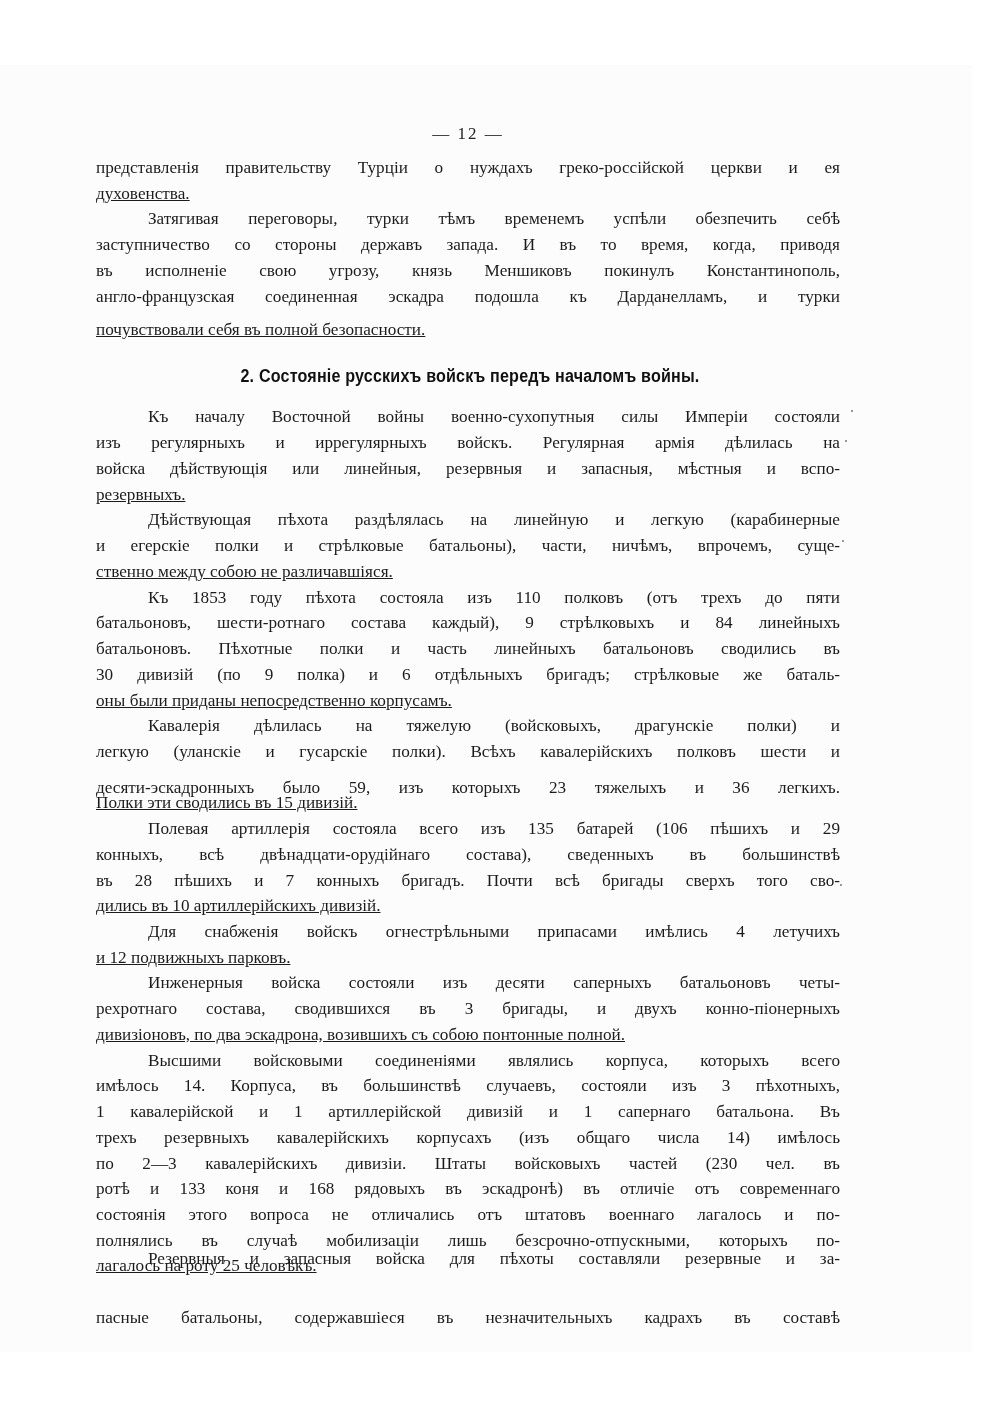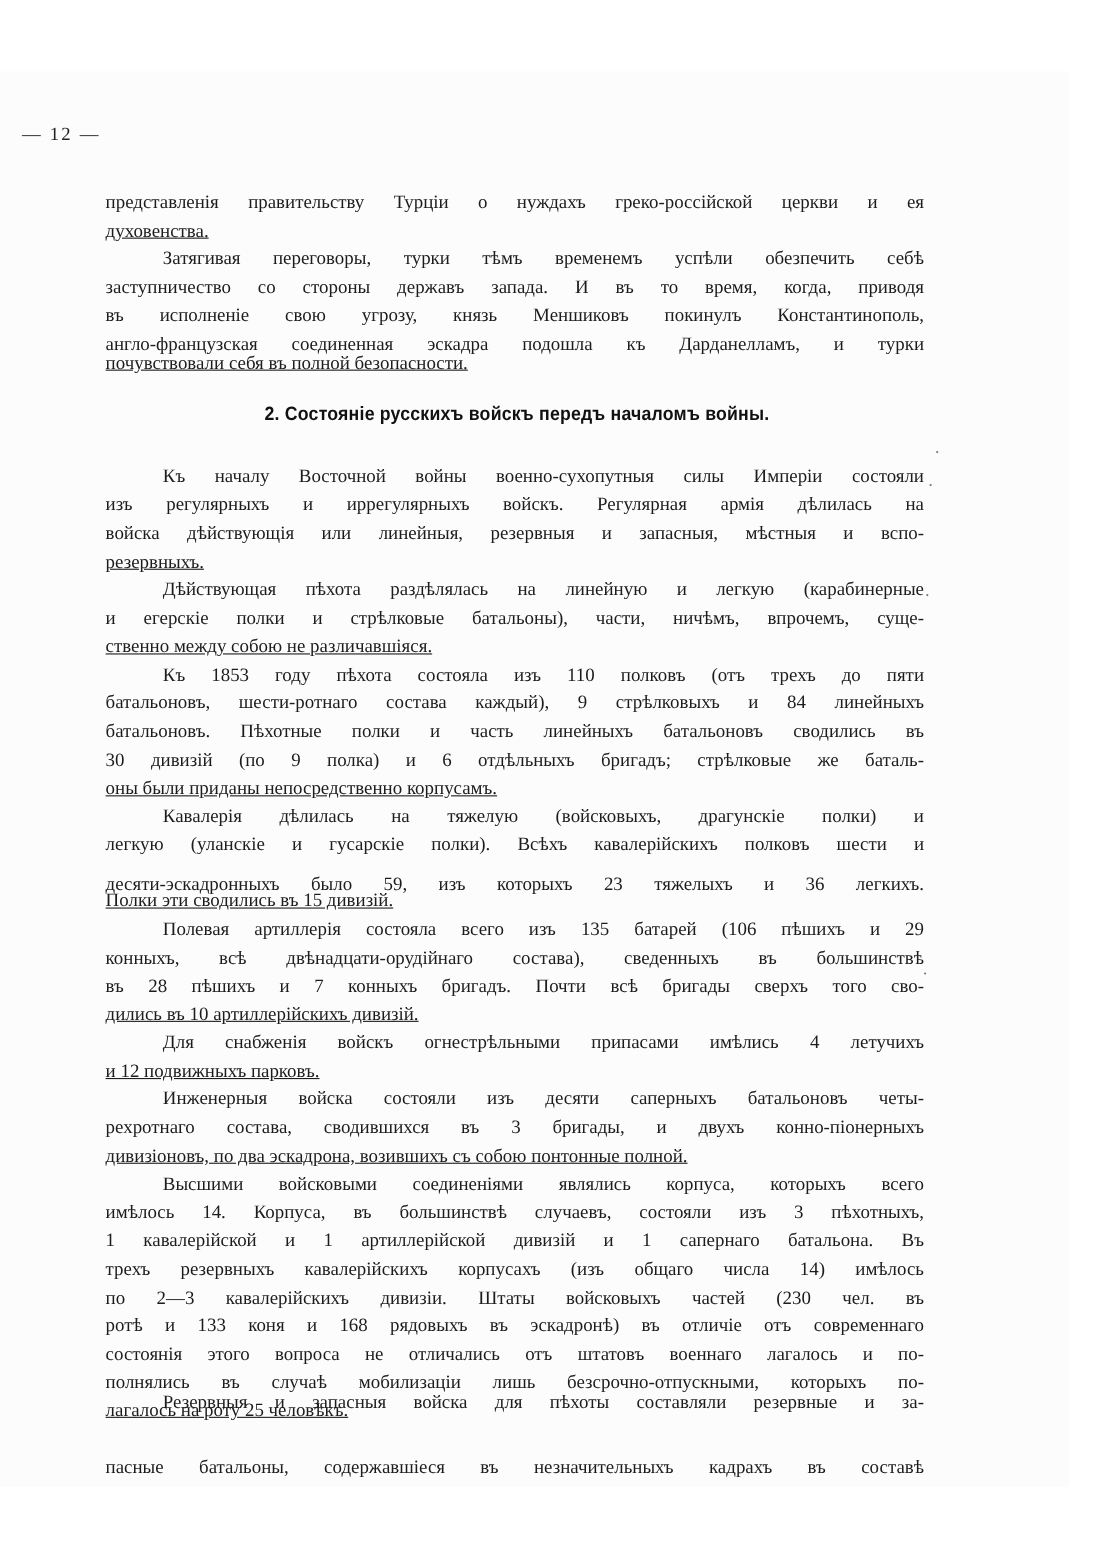--- a/index.html
+++ b/index.html
@@ -20,38 +20,36 @@
       left: 0;
       top: 65px;
       width: 972px;
       height: 1287px;
       background: #fcfcfc;
     }
     .page-number {
       position: absolute;
       left: 0;
       width: 936px;
-      top: 112px;
-      text-align: left;
+      top: 124px;
+      text-align: center;
       font-size: 17px;
       letter-spacing: 2px;
       color: #222;
-      padding-left: 20px;
     }
     .line {
       position: absolute;
       left: 96px;
       width: 744px;
       font-size: 17.2px;
       line-height: 22px;
       white-space: nowrap;
       text-align: justify;
       text-align-last: justify;
       color: #1c1c1c;
-      margin-top: 16px;
     }
     .line.indent {
       left: 148px;
       width: 692px;
     }
     .line.last {
       text-align-last: left;
       text-decoration: underline;
     }
     .heading {
@@ -83,21 +81,21 @@
 
 <div class="page-number">— 12 —</div>
 
 <div class="line" style="top:157px">представленія правительству Турціи о нуждахъ греко-россійской церкви и ея</div>
 <div class="line last" style="top:183px">духовенства.</div>
 
 <div class="line indent" style="top:208px">Затягивая переговоры, турки тѣмъ временемъ успѣли обезпечить себѣ</div>
 <div class="line" style="top:234px">заступничество со стороны державъ запада. И въ то время, когда, приводя</div>
 <div class="line" style="top:260px">въ исполненіе свою угрозу, князь Меншиковъ покинулъ Константинополь,</div>
 <div class="line" style="top:286px">англо-французская соединенная эскадра подошла къ Дарданелламъ, и турки</div>
-<div class="line last" style="top:303px">почувствовали себя въ полной безопасности.</div>
+<div class="line last" style="top:319px">почувствовали себя въ полной безопасности.</div>
 
 <div class="heading">2. Состояніе русскихъ войскъ передъ началомъ войны.</div>
 
 <div class="line indent" style="top:406px">Къ началу Восточной войны военно-сухопутныя силы Имперіи состояли</div>
 <div class="line" style="top:432px">изъ регулярныхъ и иррегулярныхъ войскъ. Регулярная армія дѣлилась на</div>
 <div class="line" style="top:458px">войска дѣйствующія или линейныя, резервныя и запасныя, мѣстныя и вспо-</div>
 <div class="line last" style="top:484px">резервныхъ.</div>
 
 <div class="line indent" style="top:509px">Дѣйствующая пѣхота раздѣлялась на линейную и легкую (карабинерные</div>
 <div class="line" style="top:535px">и егерскіе полки и стрѣлковые батальоны), части, ничѣмъ, впрочемъ, суще-</div>

